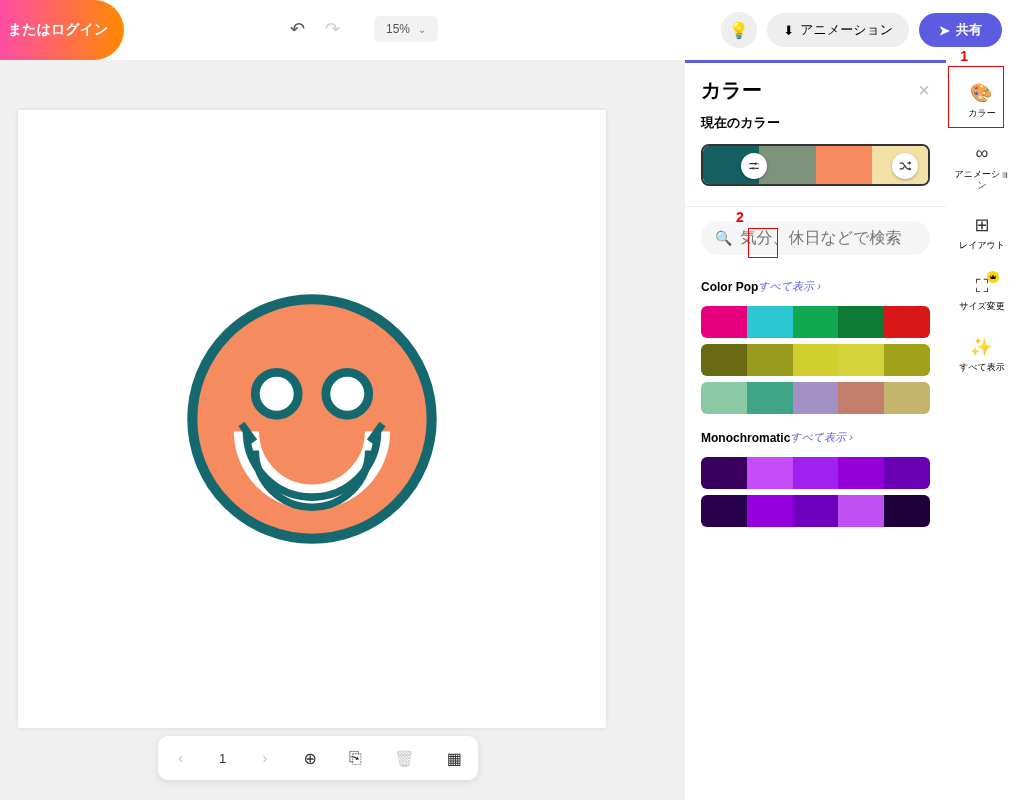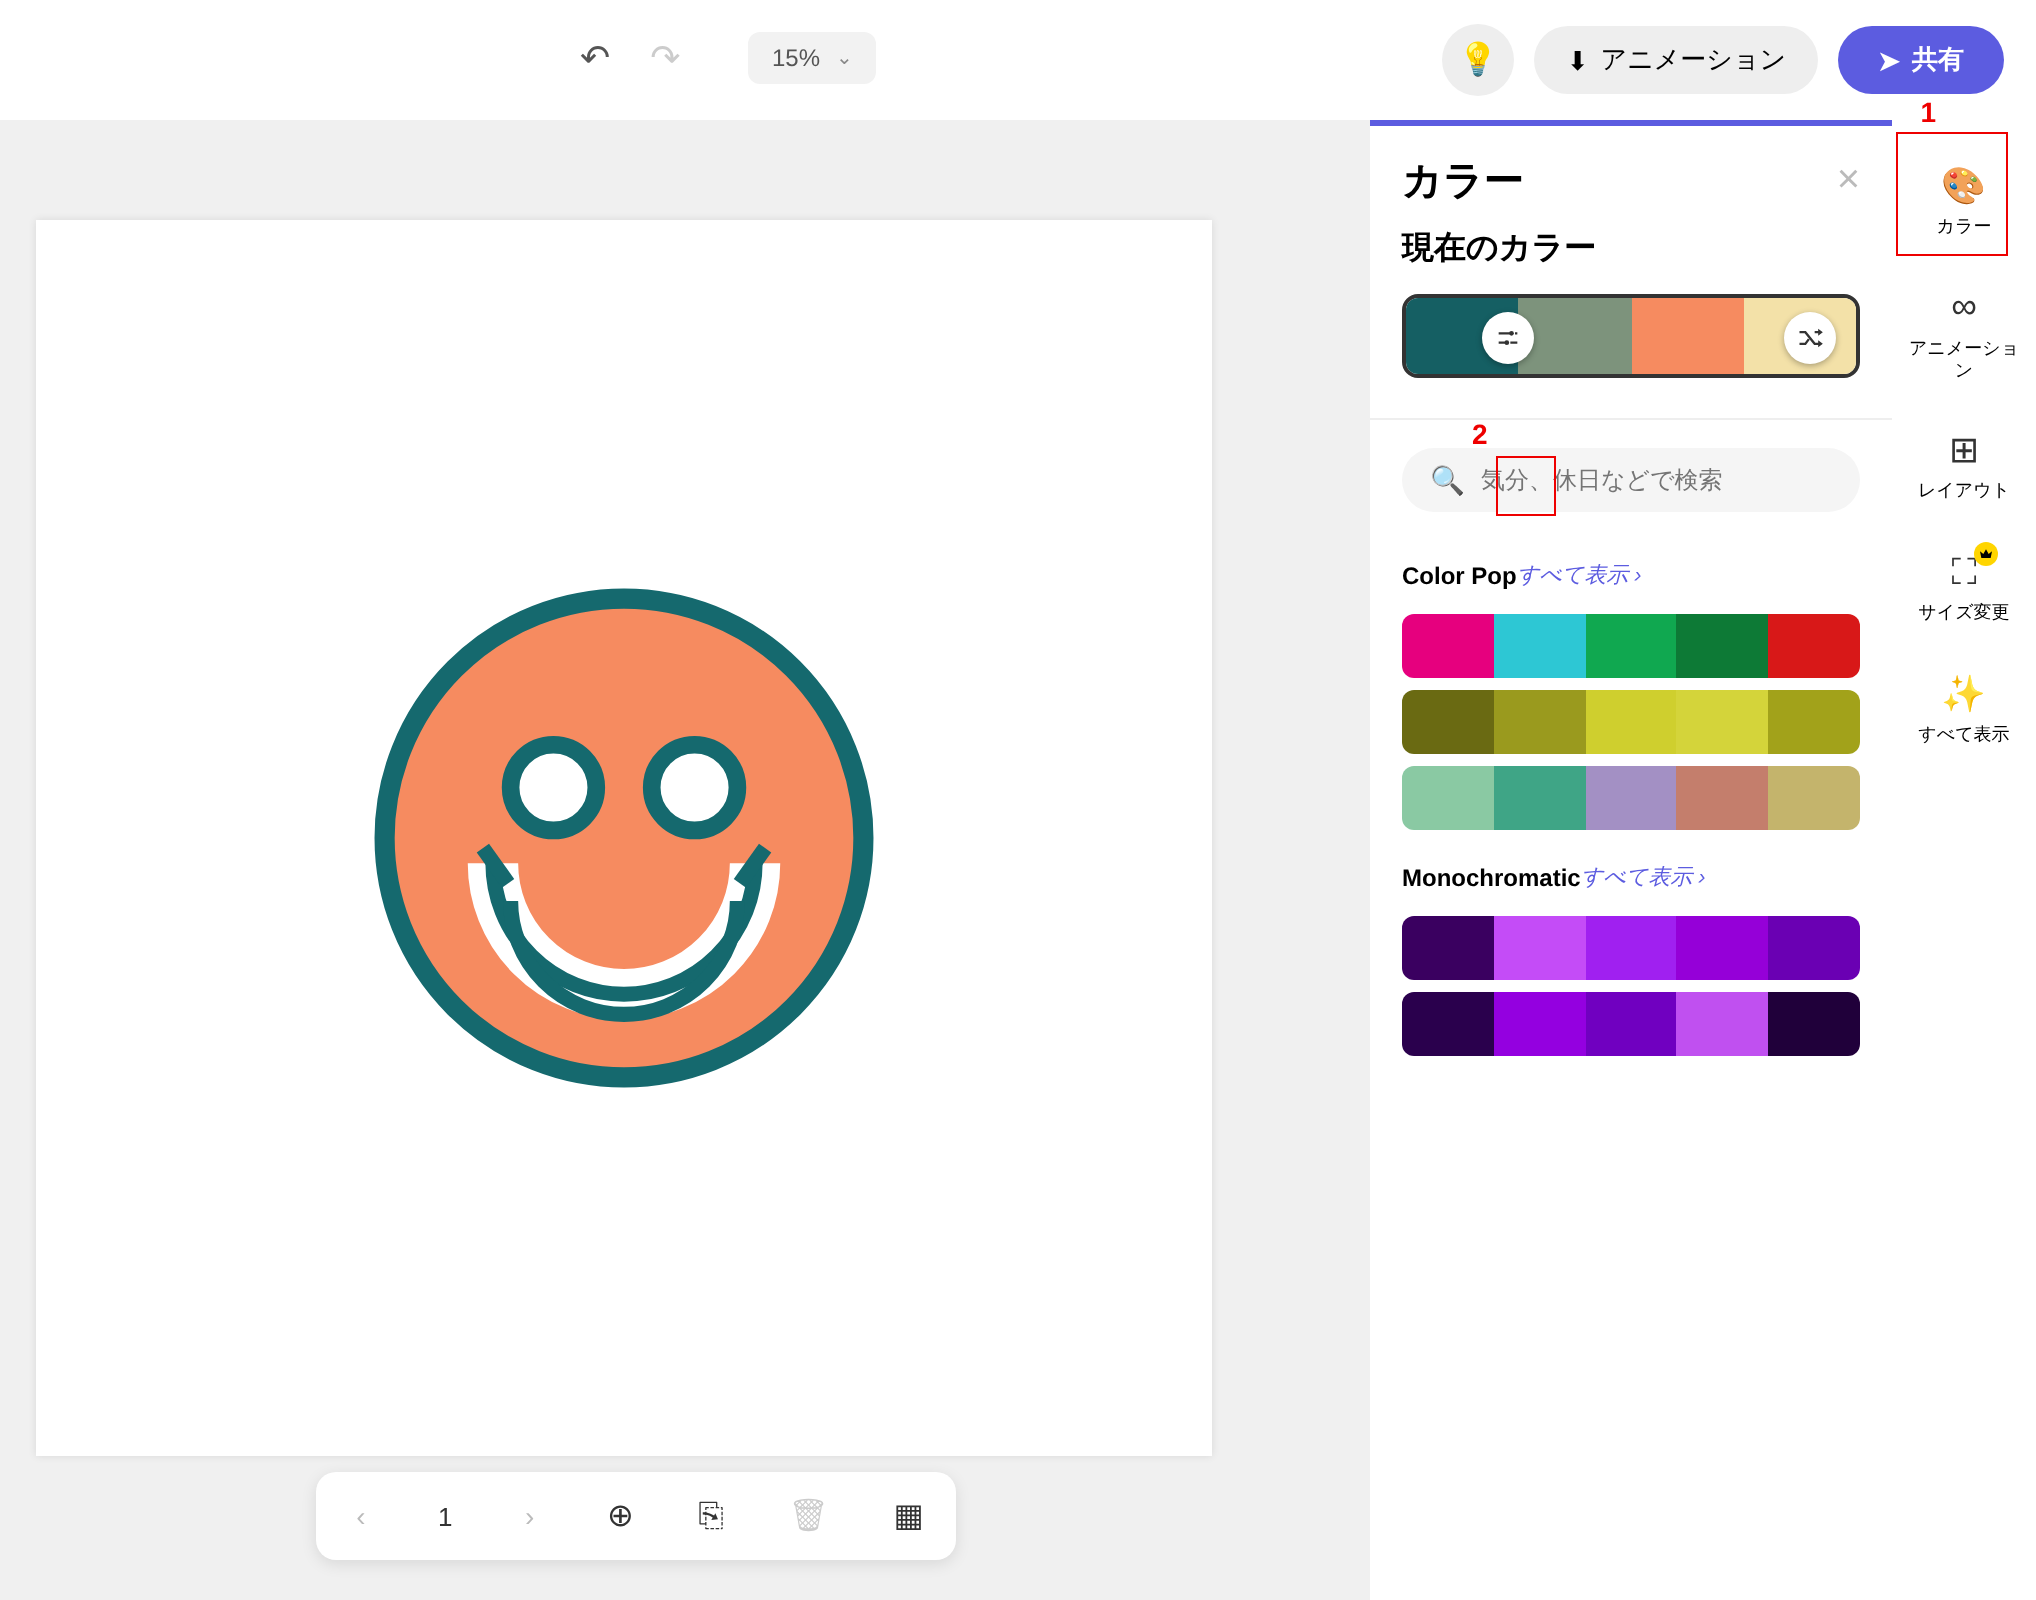--- a/index.html
+++ b/index.html
@@ -33,26 +33,26 @@
     .right-panel { position:absolute; right:72px; top:60px; width:261px; bottom:0; background:#fff; border-top:3px solid #5c5ce0; overflow-y:auto; }
     .right-panel::-webkit-scrollbar { width:6px; }
     .right-panel::-webkit-scrollbar-thumb { background:#ccc; border-radius:3px; }
     .brand-head { padding:14px 16px; display:flex; align-items:center; gap:8px; border-bottom:1px solid #eee; }
     .crown-badge { width:20px; height:20px; border-radius:50%; background:#000; display:flex; align-items:center; justify-content:center; }
     .crown-badge svg { width:12px; height:12px; }
     .brand-head span.txt { font-size:14px; font-weight:600; }
     .color-hd { display:flex; justify-content:space-between; align-items:center; padding:14px 16px 6px; }
     .color-hd h2 { font-size:20px; font-weight:700; }
     .close-x { font-size:20px; color:#bbb; cursor:pointer; }
-    .curr-lbl { font-size:16px; font-weight:600; padding:4px 16px; }
+    .curr-lbl { font-size:13px; font-weight:600; padding:4px 16px; }
     .curr-row { margin:8px 16px 20px; height:42px; border:2px solid #333; border-radius:8px; overflow:hidden; display:flex; position:relative; }
     .curr-row .sw { flex:1; }
     .curr-row .circ { position:absolute; width:26px; height:26px; border-radius:50%; background:#fff; top:7px; display:flex; align-items:center; justify-content:center; box-shadow:0 1px 3px rgba(0,0,0,0.3); cursor:pointer; }
     .search-box { margin:14px 16px; background:#f5f5f5; border-radius:20px; padding:8px 14px; display:flex; align-items:center; gap:8px; }
-    .search-box input { border:none; background:none; outline:none; flex:1; font-size:12px; color:#be185d; }
+    .search-box input { border:none; background:none; outline:none; flex:1; font-size:16px; color:#be185d; }
     .search-box .mag { color:#999; font-size:14px; }
     .cat-hd { display:flex; align-items:center; padding:10px 16px 6px; }
     .cat-hd .nm { font-size:12px; font-weight:600; }
     .cat-hd .all { font-size:11px; color:#5c5ce0; cursor:pointer;font-style:italic; }
     .palette { margin:6px 16px; height:32px; border-radius:6px; overflow:hidden; display:flex; cursor:pointer; }
     .palette div { flex:1; }
 
     
     .rail { position:absolute; right:0; top:60px; width:72px; bottom:0; background:#fff; display:flex; flex-direction:column; padding-top:12px; }
     .rail-item { display:flex; flex-direction:column; align-items:center; padding:10px 4px 14px; cursor:pointer; position:relative; }
@@ -62,20 +62,21 @@
     .rail-item .crown-mini { position:absolute; top:-4px; right:-6px; width:12px; height:12px; background:#ffd500; border-radius:50%; display:flex; align-items:center; justify-content:center; }
 
     
     .anno { position:absolute; color:#e00; font-weight:700; font-size:14px; pointer-events:none; z-index:100; }
     .anno-box { position:absolute; border:1px solid #e00; pointer-events:none; z-index:99; }
   </style>
 </head>
 <body>
 
 <div class="topbar">
+  <button class="login-btn">またはログイン</button>
   <div class="undo-redo">
     <span>↶</span>
     <span class="redo">↷</span>
   </div>
   <div class="zoom">
     <span>15%</span>
     <span class="chev">⌄</span>
   </div>
   <div class="top-right">
     <div class="idea-btn">

